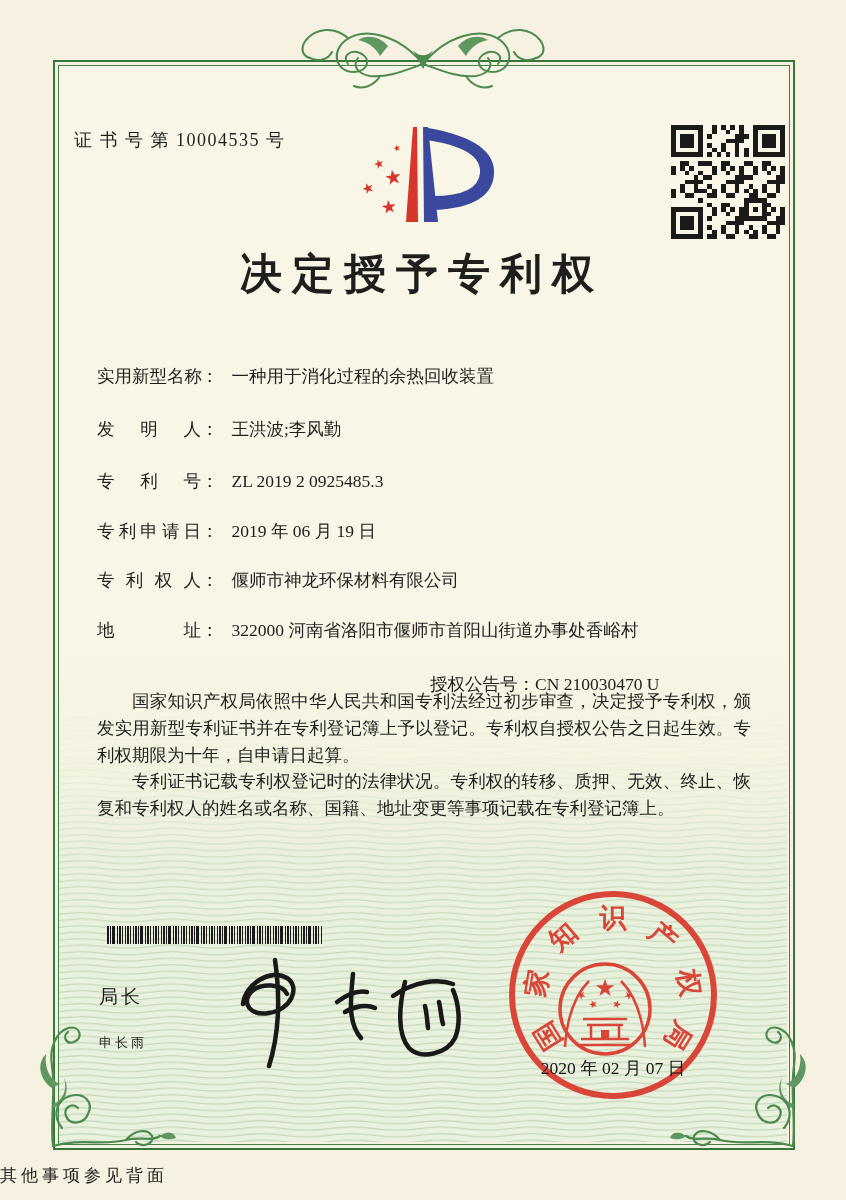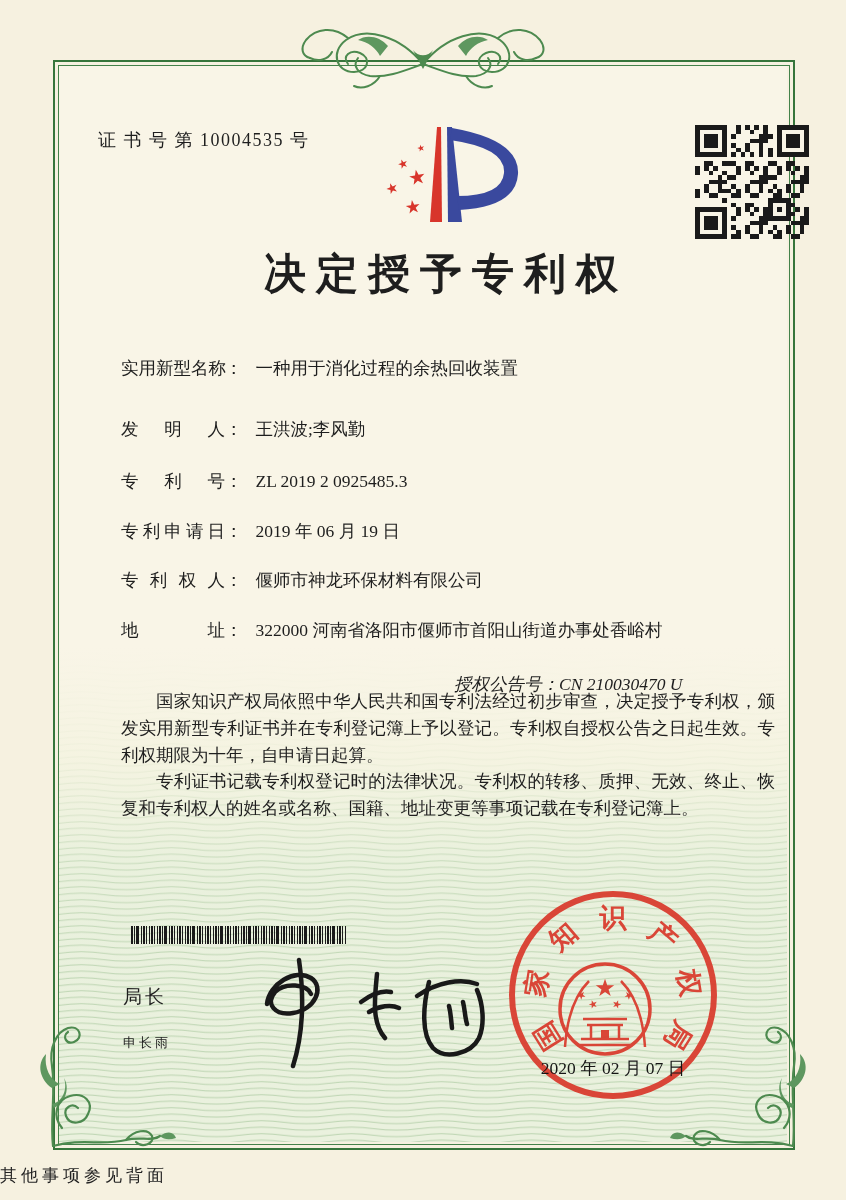--- a/index.html
+++ b/index.html
@@ -12,30 +12,30 @@
   .frame{position:absolute;left:53px;top:60px;width:738px;height:1086px;
     border:2px solid #36753b;z-index:3;pointer-events:none;}
   .frame-inner{position:absolute;inset:3px;border:1.5px solid #44824a;}
   
   .guilloche{position:absolute;left:59px;top:66px;z-index:1;}
   .tint{position:absolute;left:59px;top:66px;width:728px;height:1076px;z-index:2;
     background:linear-gradient(180deg,#f9f5e7 0%,#f9f5e7 54%,
       rgba(247,244,226,.85) 64%,rgba(232,240,218,.25) 74%,
       rgba(226,237,212,.06) 84%,rgba(224,236,210,0) 100%);}
   .orn{position:absolute;z-index:4;pointer-events:none;}
-  .content{position:absolute;inset:0;z-index:5;margin-left:24px;}
+  .content{position:absolute;inset:0;z-index:5;}
   .cert-no{position:absolute;left:74px;top:128px;font-size:18px;letter-spacing:1.5px;}
   .title{position:absolute;left:53px;top:246px;width:738px;text-align:center;
     font-size:42px;font-weight:bold;letter-spacing:10px;}
   .row{position:absolute;left:97px;font-size:17.5px;white-space:nowrap;}
   .row .lbl{display:inline-block;width:104px;text-align:justify;text-align-last:justify;vertical-align:top;}
   .row .val{margin-left:13px;}
-  .r0{top:356px}.r1{top:417px}.r2{top:469px}.r3{top:519px}
+  .r0{top:364px}.r1{top:417px}.r2{top:469px}.r3{top:519px}
   .r4{top:568px}.r5{top:618px}.r6{top:672px}
-  .row2{position:absolute;left:430px;top:672px;font-size:17.5px;white-space:nowrap;font-style:italic;}
+  .row2{position:absolute;left:430px;top:672px;font-size:17.5px;white-space:nowrap;}
   .paras{position:absolute;left:97px;top:688px;width:654px;font-size:17.5px;
     line-height:26.8px;text-align:justify;}
   .paras p{margin:0;text-indent:2em;}
   .director-title{position:absolute;left:99px;top:984px;font-size:19px;letter-spacing:3px;}
   .director-name{position:absolute;left:99px;top:1034px;font-size:13px;letter-spacing:3px;}
   .seal-date{position:absolute;left:503px;top:1056px;width:220px;text-align:center;
     font-size:17.5px;color:#151515;z-index:7;}
   .page-ind{position:absolute;left:53px;top:1110px;width:738px;text-align:center;
     font-size:13.5px;letter-spacing:2px;color:#2b2b2b;}
   .back-note{position:absolute;left:0;top:1164px;width:742px;text-align:left;

